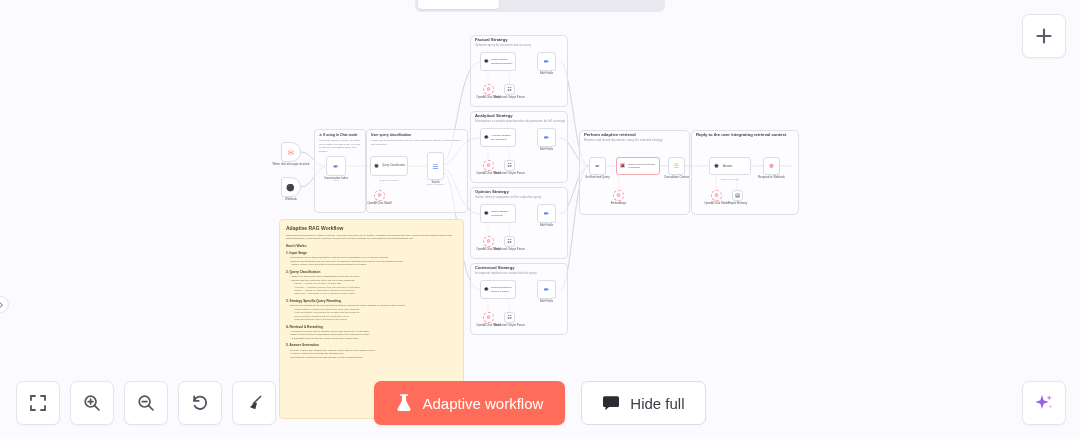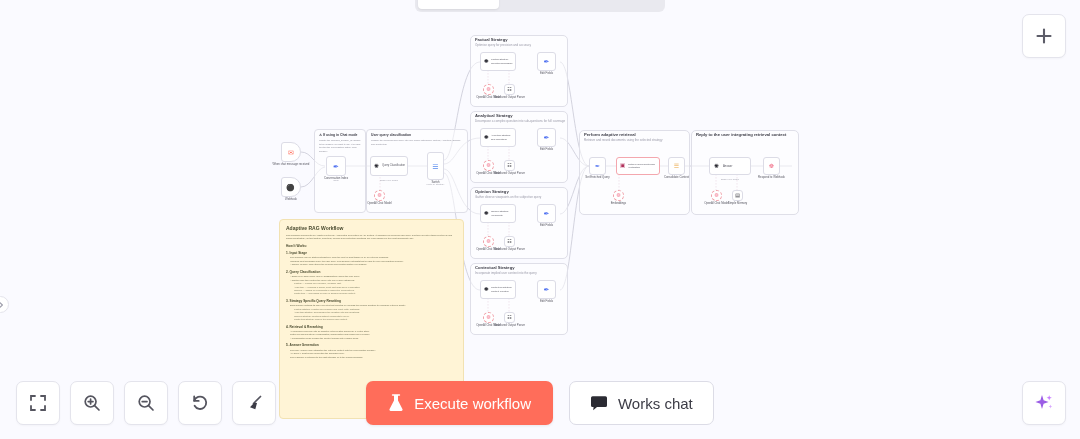--- a/index.html
+++ b/index.html
@@ -491,27 +491,27 @@
     </svg>
   </div>
 </div>
 
 <div id="bottom-actions">
   <button id="execute-workflow-btn">
     <svg width="16" height="18" viewBox="0 0 16 18">
       <path d="M6 1 L10 1 L10 6.4 L14.4 15 A1.3 1.3 0 0 1 13.2 17 L2.8 17 A1.3 1.3 0 0 1 1.6 15 L6 6.4 Z" fill="#ffffff"></path>
       <path d="M4.6 1 L11.4 1" stroke="#ffffff" stroke-width="1.6" stroke-linecap="round"></path>
     </svg>
-    <span>Execute workflow</span>
+    <span>Adaptive workflow</span>
   </button>
   <button id="hide-chat-btn">
     <svg width="18" height="16" viewBox="0 0 18 16">
       <path d="M2.6 1.2 L15.4 1.2 A1.6 1.6 0 0 1 17 2.8 L17 10.4 A1.6 1.6 0 0 1 15.4 12 L7 12 L3.2 15.2 L3.6 12 L2.6 12 A1.6 1.6 0 0 1 1 10.4 L1 2.8 A1.6 1.6 0 0 1 2.6 1.2 Z" fill="#2b2b33"></path>
     </svg>
-    <span>Works chat</span>
+    <span>Hide full</span>
   </button>
 </div>
 
 <div id="left-panel-handle">
   <svg width="8" height="8" viewBox="0 0 8 8">
     <path d="M2.6 1.4 L5.4 4 L2.6 6.6" stroke="#9a9aa8" stroke-width="1.1" fill="none" stroke-linecap="round" stroke-linejoin="round"></path>
   </svg>
 </div>
 
 </body></html>

